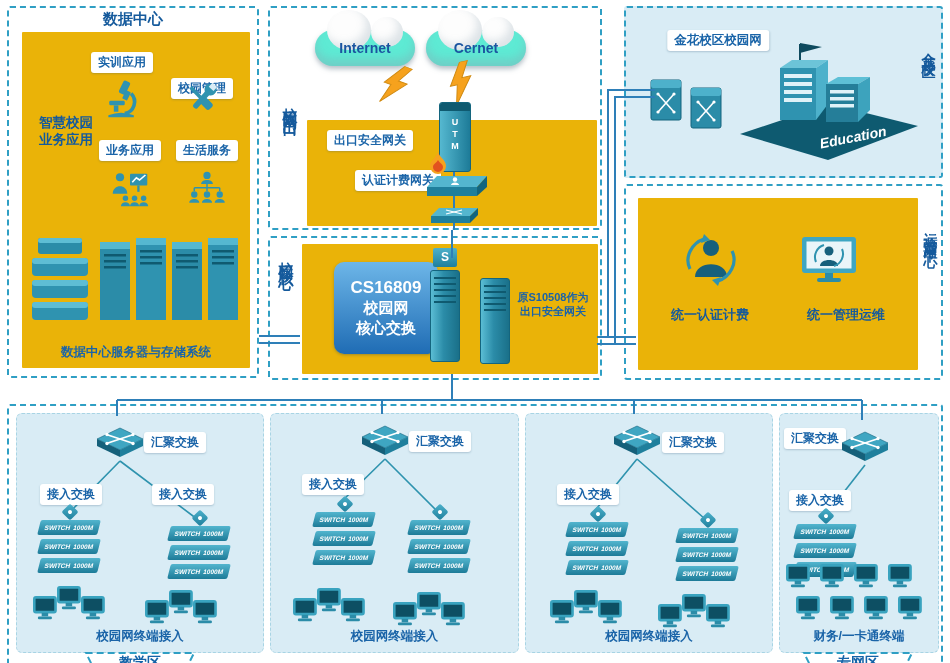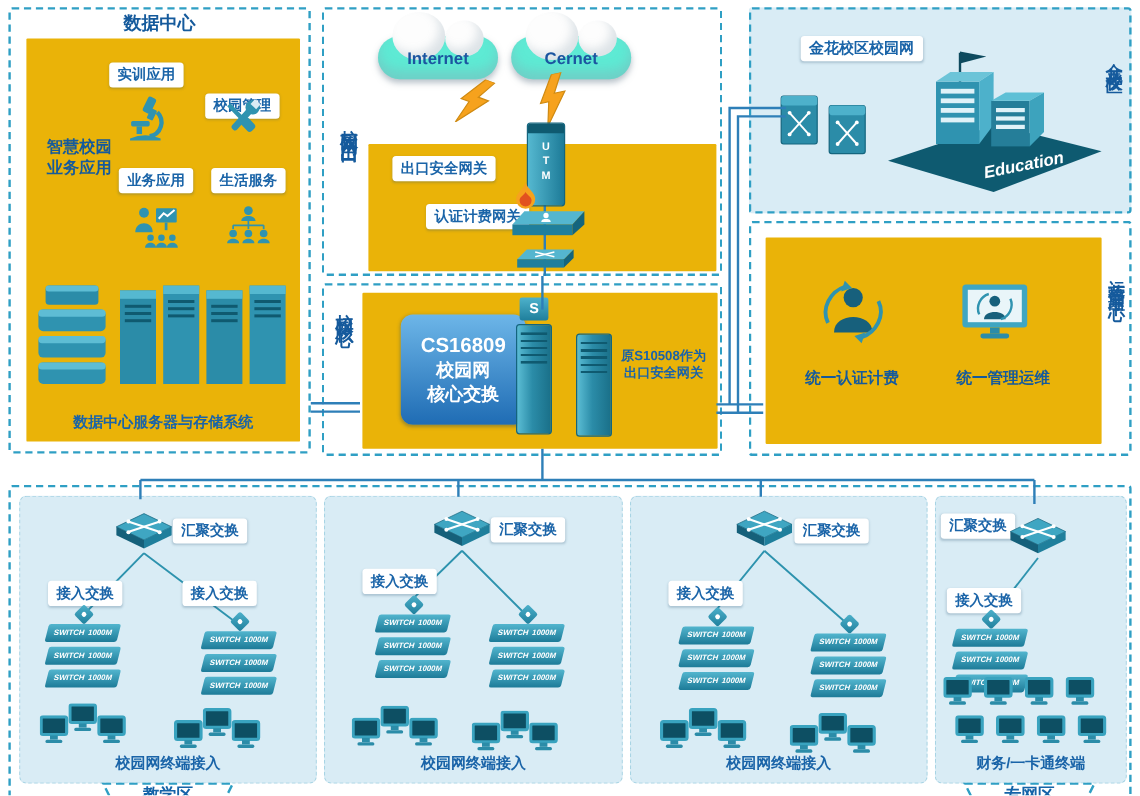--- a/index.html
+++ b/index.html
@@ -315,21 +315,21 @@
       <path d="M21 32 C21 24 39 24 39 32 Z" fill="#17607c"></path>
       <g stroke="#2f93b0" stroke-width="2" fill="none">
         <path d="M17 28 C14 21 18 13 25 11"></path>
         <path d="M43 15 C46 22 42 30 35 32"></path>
       </g>
       <rect x="26" y="39" width="8" height="5" fill="#2b8ca8"></rect>
       <rect x="18" y="44" width="24" height="4" rx="2" fill="#2b8ca8"></rect>
     </svg>
 
     <div class="ops-label" style="left:84px;top:120px;">统一认证计费</div>
-    <div class="ops-label" style="left:210px;top:120px;">统一管理运维</div>
+    <div class="ops-label" style="left:220px;top:120px;">统一管理运维</div>
   </div>
 
   <div class="dashed-box" style="left:268px;top:236px;width:334px;height:144px;">
     <div class="panel" style="left:32px;top:6px;width:296px;height:130px;"></div>
     <div class="vlabel" style="left:6px;top:12px;">校园核心</div>
 
     <div class="core-blue">
       <div class="l1">CS16809</div>
       <div class="l2">校园网</div>
       <div class="l2">核心交换</div>

